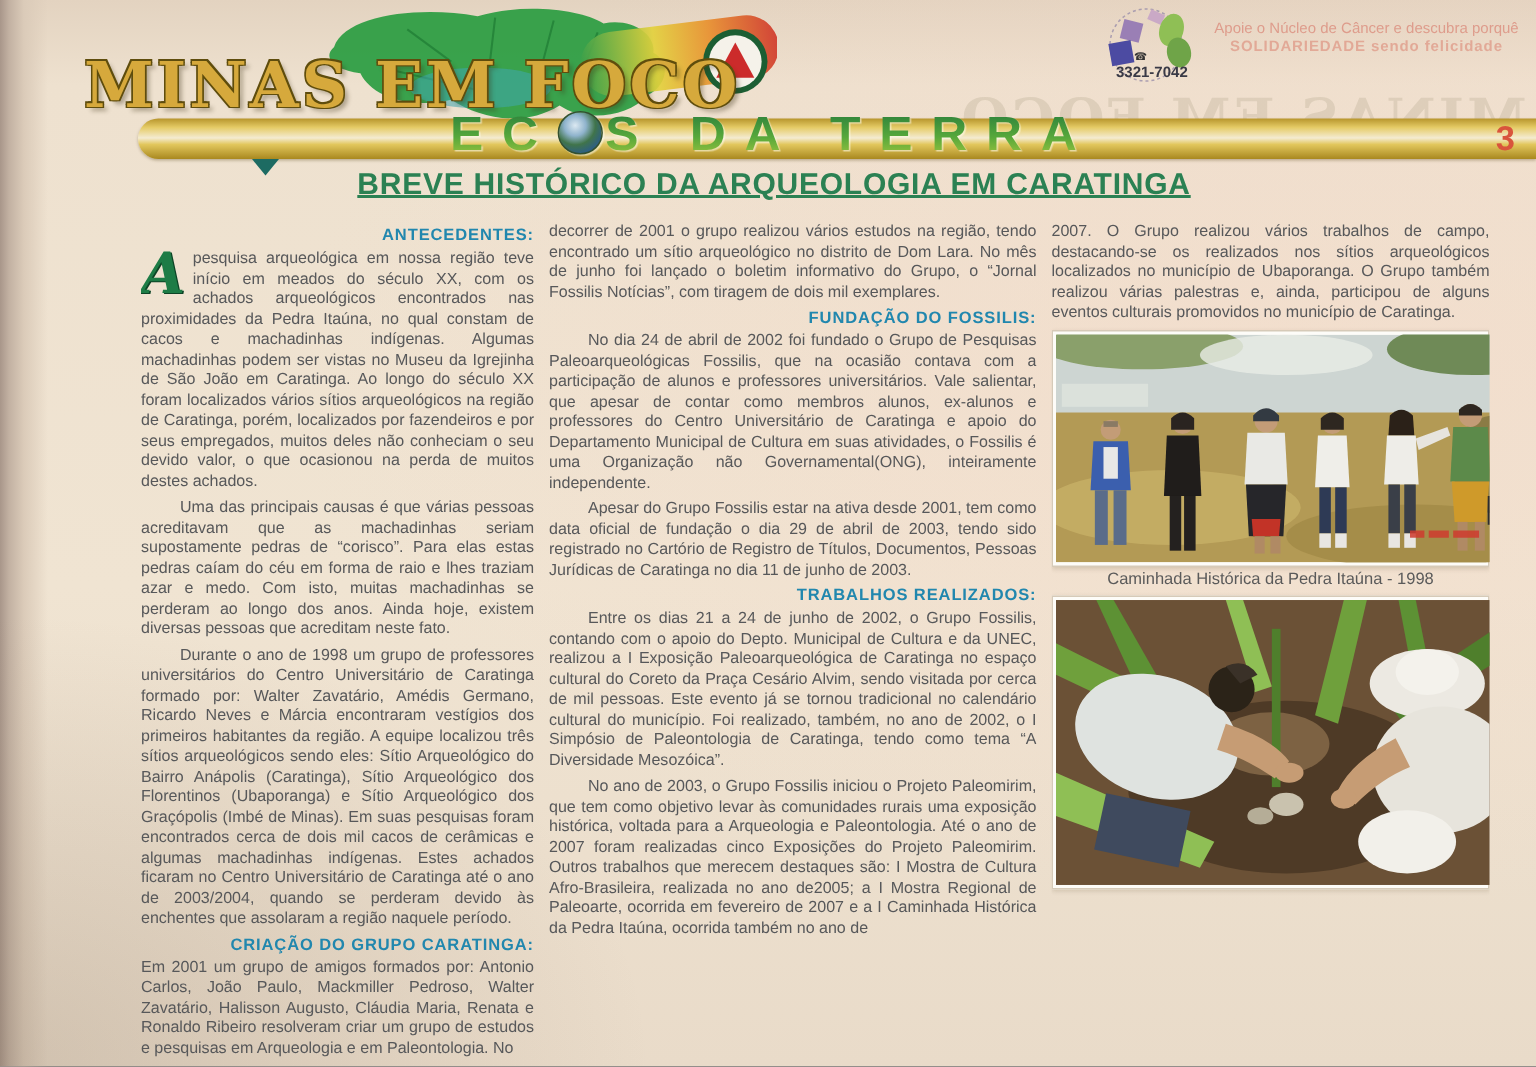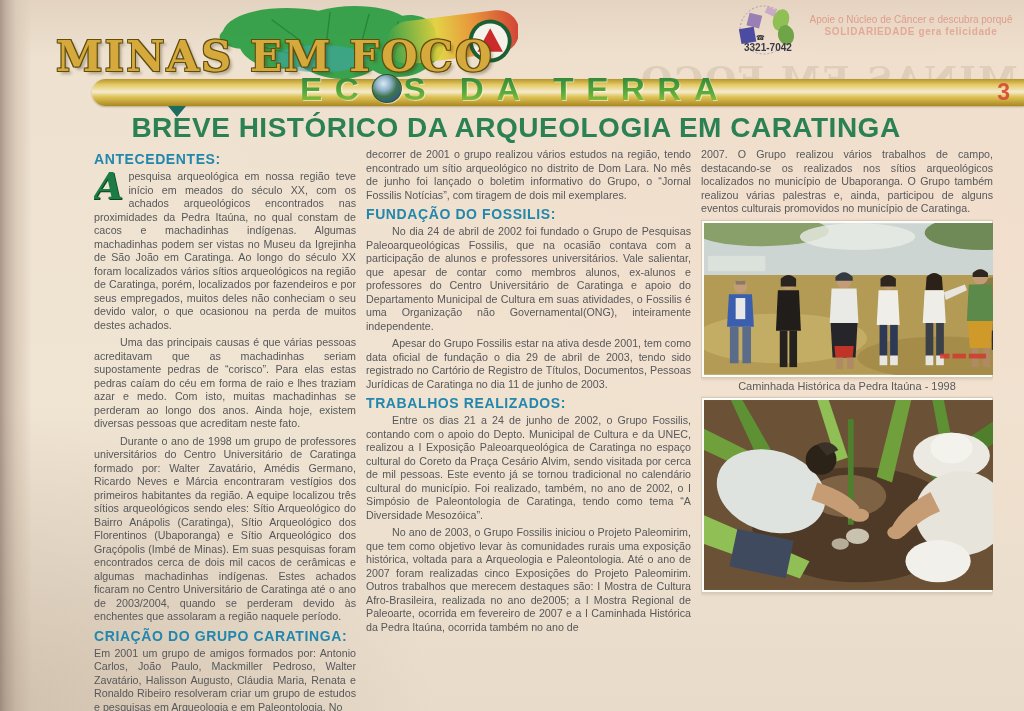--- a/index.html
+++ b/index.html
@@ -51,29 +51,29 @@
     border:1px solid #33502f;
   }
   .page-number{position:absolute;right:14px;top:0px;font-size:23px;font-weight:bold;color:#d9543c;}
   .banner-notch{
     position:absolute;left:76px;top:27px;width:0;height:0;
     border-left:9px solid transparent;border-right:9px solid transparent;border-top:11px solid #1d6b62;
   }
   
   .headline{
     position:absolute;left:96px;top:112px;width:840px;text-align:center;
-    font-size:28px;font-weight:bold;letter-spacing:.5px;color:#2b8153;white-space:nowrap;
+    font-size:20px;font-weight:bold;letter-spacing:.5px;color:#2b8153;white-space:nowrap;text-decoration:underline;
   }
   
   .content{position:absolute;left:94px;top:148px;width:922px;display:flex;gap:10px;height:563px;overflow:hidden;}
   .col{overflow:hidden;}
   .col.c1{width:262px;}
   .col.c2{width:325px;}
   .col.c3{width:292px;}
-  .col-heading{text-align:left;color:#2187ae;font-weight:bold;font-size:14px;letter-spacing:.6px;margin:3px 0 3px;}
+  .col-heading{text-align:right;color:#2187ae;font-weight:bold;font-size:11px;letter-spacing:.6px;margin:3px 0 3px;}
   .para{font-size:10.7px;line-height:13.5px;color:#57585a;text-align:justify;margin:0 0 4px;text-indent:26px;}
   .para.first{text-indent:0;}
   .dropcap{
     float:left;font-family:"DejaVu Serif",serif;font-weight:bold;font-style:italic;
     font-size:38px;line-height:30px;color:#1d7c46;margin:1px 5px 0 0;
     text-shadow:1px 1px 0 #0d4426;
   }
   figure{margin:4px 0 2px;border:1px solid #d6cab8;background:#fdfcf8;padding:2px;box-shadow:0 1px 3px rgba(80,60,30,.18);}
   figure svg{display:block;}
   .photo-caption{text-align:center;font-size:11px;color:#5a5a5a;margin:2px 0 5px;}
@@ -115,21 +115,21 @@
       <rect x="14" y="24" width="15" height="15" fill="#4c4ba2" transform="rotate(-10 21 31)"></rect>
       <rect x="40" y="4" width="10" height="7" fill="#caa9c6" transform="rotate(24 45 7)"></rect>
       <ellipse cx="55" cy="16" rx="8" ry="11" fill="#8fbf55" transform="rotate(18 55 16)"></ellipse>
       <ellipse cx="60" cy="31" rx="8" ry="10" fill="#6fa448" transform="rotate(-12 60 31)"></ellipse>
       <text x="30" y="36" font-size="7" fill="#333">☎</text>
       <text x="18" y="47" font-size="10" font-weight="bold" fill="#3a3a46">3321-7042</text>
     </svg>
 
     <div class="support-text">
       <div class="l1">Apoie o Núcleo de Câncer e descubra porquê</div>
-      <div class="l2">SOLIDARIEDADE gera felicidade</div>
+      <div class="l2">SOLIDARIEDADE sendo felicidade</div>
     </div>
   </div>
 
   <div class="banner">
     <div class="banner-title"><span>EC</span><span class="globe-icon"></span><span>S DA TERRA</span></div>
     <div class="page-number">3</div>
     <div class="banner-notch"></div>
   </div>
 
   <div class="headline">BREVE HISTÓRICO DA ARQUEOLOGIA EM CARATINGA</div>

